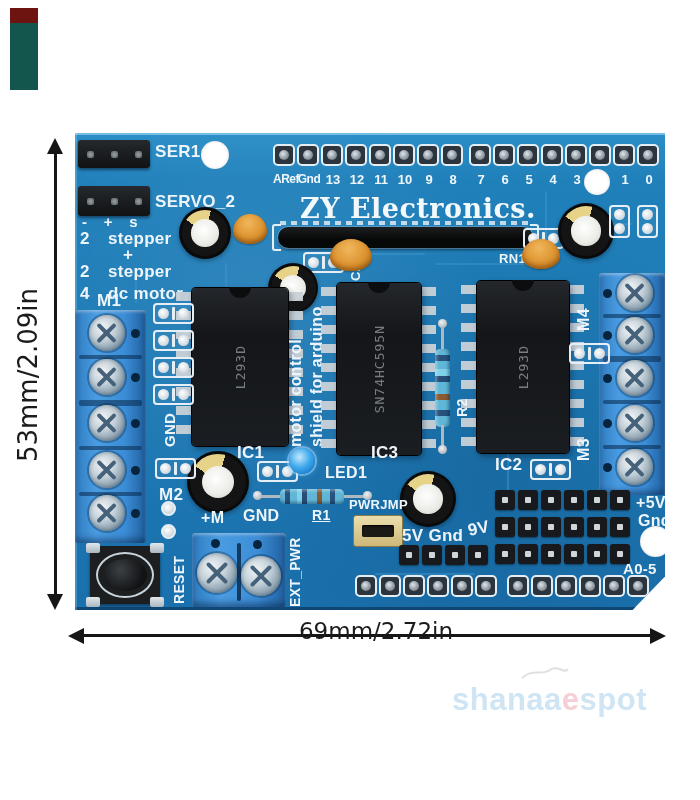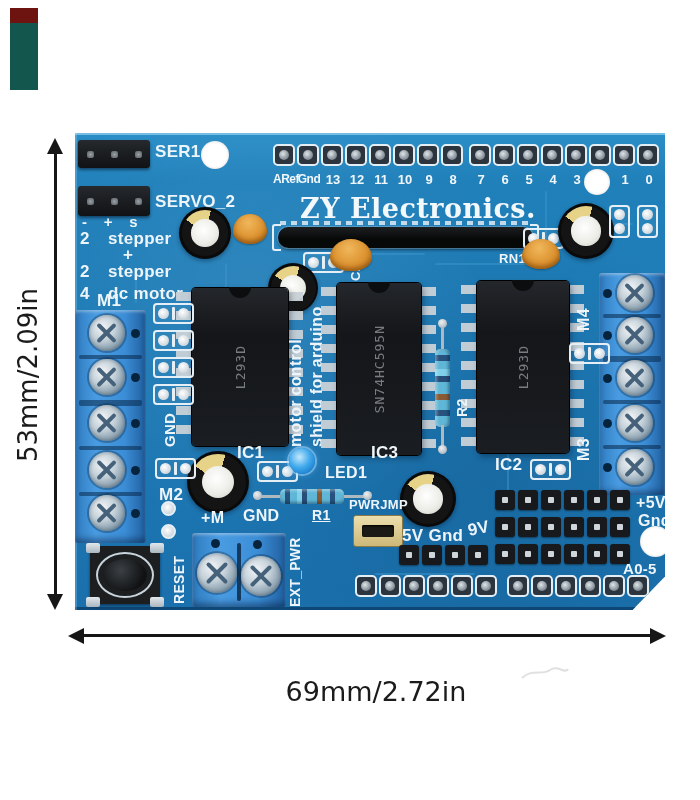--- a/index.html
+++ b/index.html
@@ -139,21 +139,21 @@
     <div class="dln" style="left:54px;top:152px;width:3px;height:443px;"></div>
     <div class="arr up" style="left:47px;top:138px;"></div>
     <div class="arr dn" style="left:47px;top:594px;"></div>
     <div class="dimtxt" style="left:-82px;top:360px;width:220px;font-size:26px;transform:rotate(-90deg);">53mm/2.09in</div>
   </div>
 
   <div>
     <div class="dln" style="left:82px;top:634px;width:570px;height:3px;"></div>
     <div class="arr lf" style="left:68px;top:628px;"></div>
     <div class="arr rt" style="left:650px;top:628px;"></div>
-    <div class="dimtxt" style="left:226px;top:676px;width:300px;font-size:27px;">69mm/2.72in</div>
+    <div class="dimtxt" style="left:226px;top:618px;width:300px;font-size:23px;">69mm/2.72in</div>
   </div>
 
   <div class="board">
 
     <div class="tr" style="left:150px;top:130px;width:2px;height:42px;"></div>
     <div class="tr" style="left:232px;top:120px;width:118px;height:2px;"></div>
     <div class="tr" style="left:470px;top:58px;width:2px;height:52px;"></div>
     <div class="tr" style="left:360px;top:130px;width:92px;height:2px;"></div>
     <div class="tr" style="left:432px;top:300px;width:2px;height:78px;"></div>
     <div class="tr" style="left:300px;top:440px;width:100px;height:2px;"></div>
@@ -485,14 +485,17 @@
         <div class="pad"></div>
         <div class="pad"></div>
         <div class="pad"></div>
         <div class="pad"></div>
     </div>
   </div>
 
   <svg class="squiggle" width="50" height="16">
     <path d="M2,12 C12,2 22,10 30,4 S45,9 48,3" stroke="#d9d9d9" stroke-width="2" fill="none"></path>
   </svg>
+  <div class="watermark">
+    <span>shanaa</span><span class="wm-accent">e</span><span>spot</span>
+  </div>
 
 </div>
 
 </body></html>

